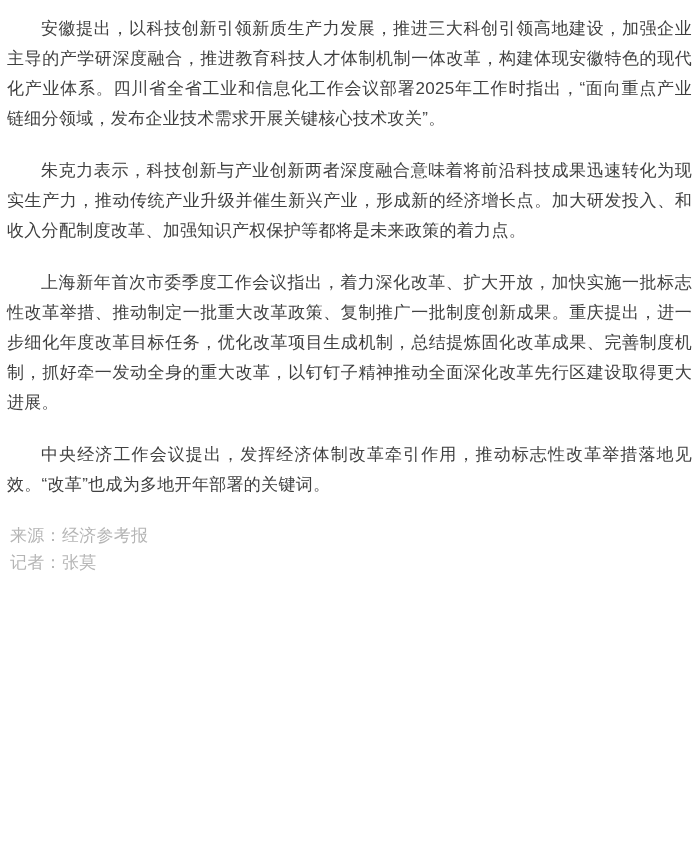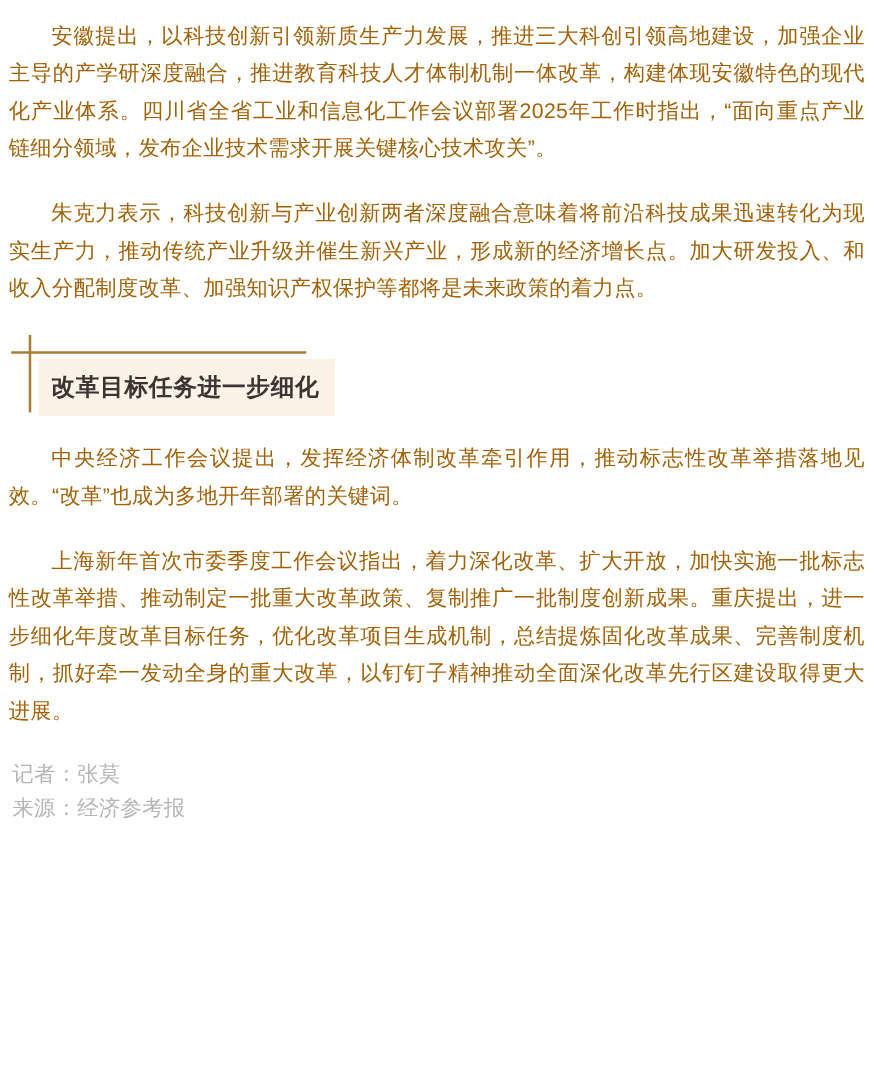--- a/index.html
+++ b/index.html
@@ -15,21 +15,21 @@
     margin: 0 auto;
     background: #ffffff;
     box-sizing: border-box;
     padding: 14px 7px 0 7px;
     overflow: hidden;
   }
   .para {
     margin: 0 0 22px 0;
     font-size: 17px;
     line-height: 30px;
-    color: #a16207;
+    color: #404040;
     text-indent: 2em;
     text-align: justify;
     letter-spacing: 0.3px;
   }
   
   .section-block {
     position: relative;
     height: 62px;
     margin: 18px 0 22px 0;
   }
@@ -75,31 +75,24 @@
 </style>
 </head>
 <body>
 
 <div class="page">
 
   <p class="para">安徽提出，以科技创新引领新质生产力发展，推进三大科创引领高地建设，加强企业主导的产学研深度融合，推进教育科技人才体制机制一体改革，构建体现安徽特色的现代化产业体系。四川省全省工业和信息化工作会议部署2025年工作时指出，“面向重点产业链细分领域，发布企业技术需求开展关键核心技术攻关”。</p>
 
   <p class="para">朱克力表示，科技创新与产业创新两者深度融合意味着将前沿科技成果迅速转化为现实生产力，推动传统产业升级并催生新兴产业，形成新的经济增长点。加大研发投入、和收入分配制度改革、加强知识产权保护等都将是未来政策的着力点。</p>
 
-  <div class="section-block">
-    <div class="h-line"></div>
-    <div class="v-line"></div>
-    <div class="badge">
-      <span>改革目标任务进一步细化</span>
-    </div>
-  </div>
+
+  <p class="para">上海新年首次市委季度工作会议指出，着力深化改革、扩大开放，加快实施一批标志性改革举措、推动制定一批重大改革政策、复制推广一批制度创新成果。重庆提出，进一步细化年度改革目标任务，优化改革项目生成机制，总结提炼固化改革成果、完善制度机制，抓好牵一发动全身的重大改革，以钉钉子精神推动全面深化改革先行区建设取得更大进展。</p>
 
   <p class="para">中央经济工作会议提出，发挥经济体制改革牵引作用，推动标志性改革举措落地见效。“改革”也成为多地开年部署的关键词。</p>
 
-  <p class="para">上海新年首次市委季度工作会议指出，着力深化改革、扩大开放，加快实施一批标志性改革举措、推动制定一批重大改革政策、复制推广一批制度创新成果。重庆提出，进一步细化年度改革目标任务，优化改革项目生成机制，总结提炼固化改革成果、完善制度机制，抓好牵一发动全身的重大改革，以钉钉子精神推动全面深化改革先行区建设取得更大进展。</p>
-
 
   <div class="footer">
+    <p>来源：经济参考报</p>
     <p>记者：张莫</p>
-    <p>来源：经济参考报</p>
   </div>
 
 </div>
 
 </body></html>

